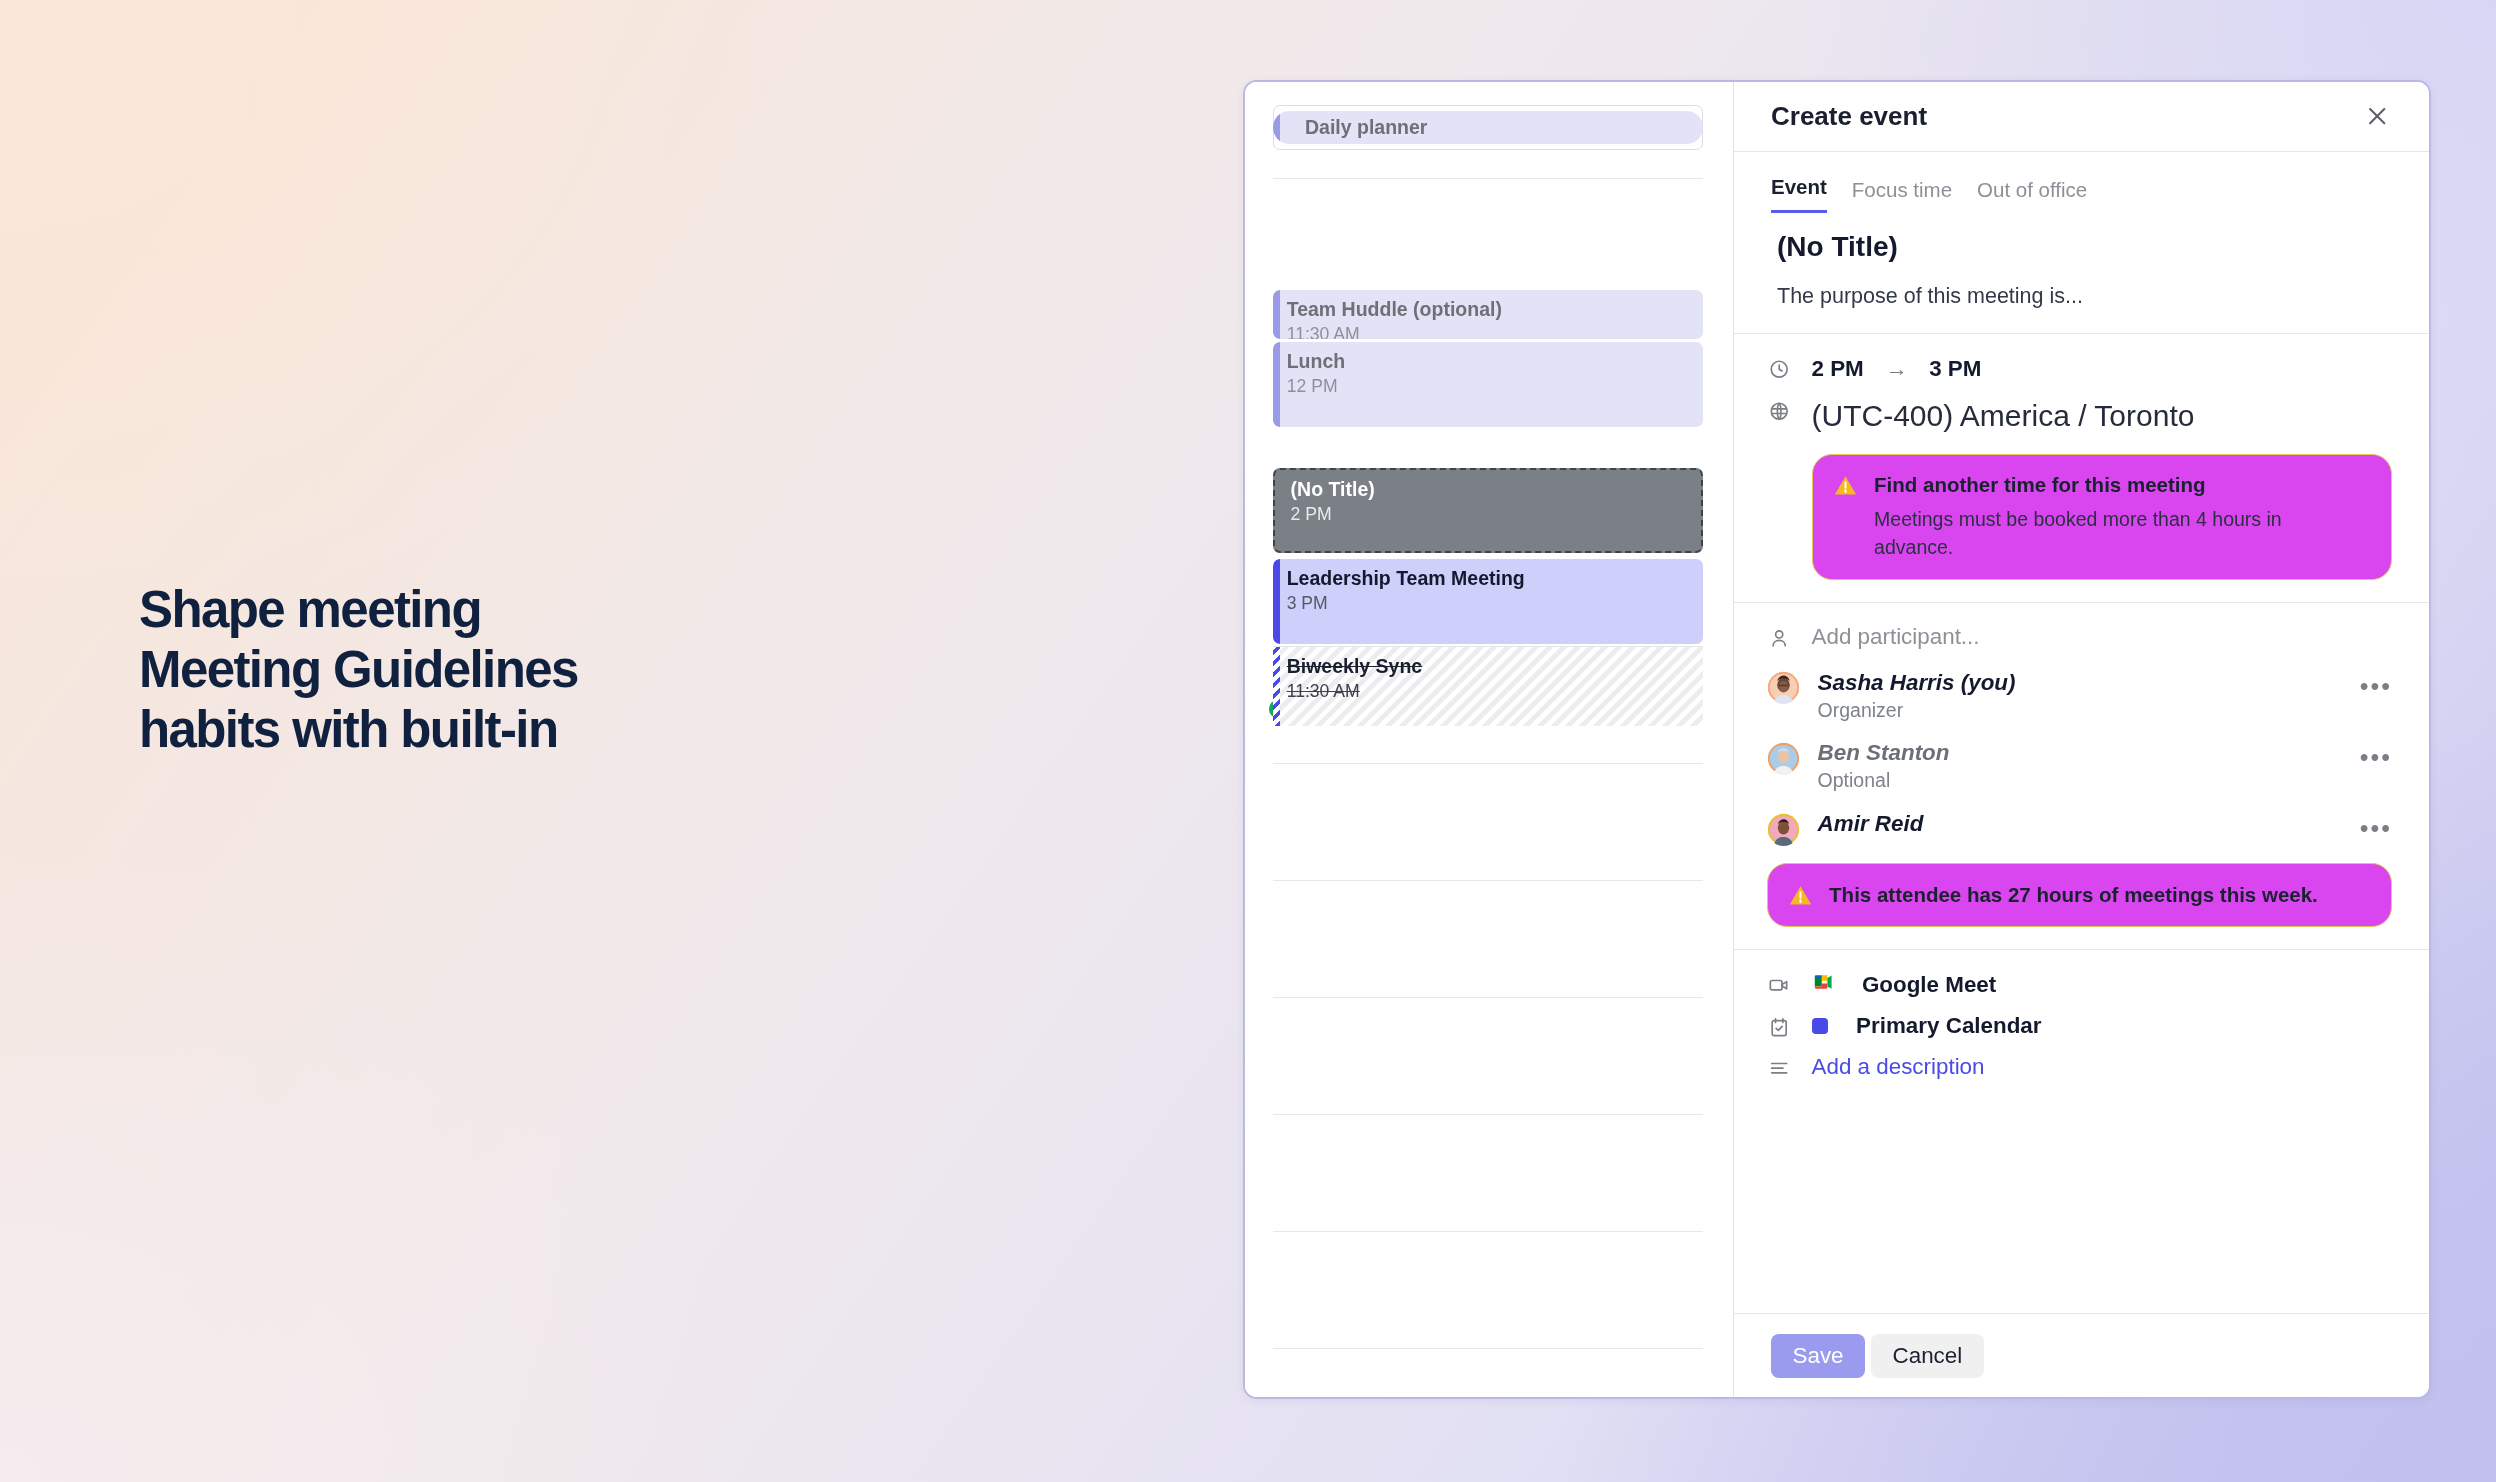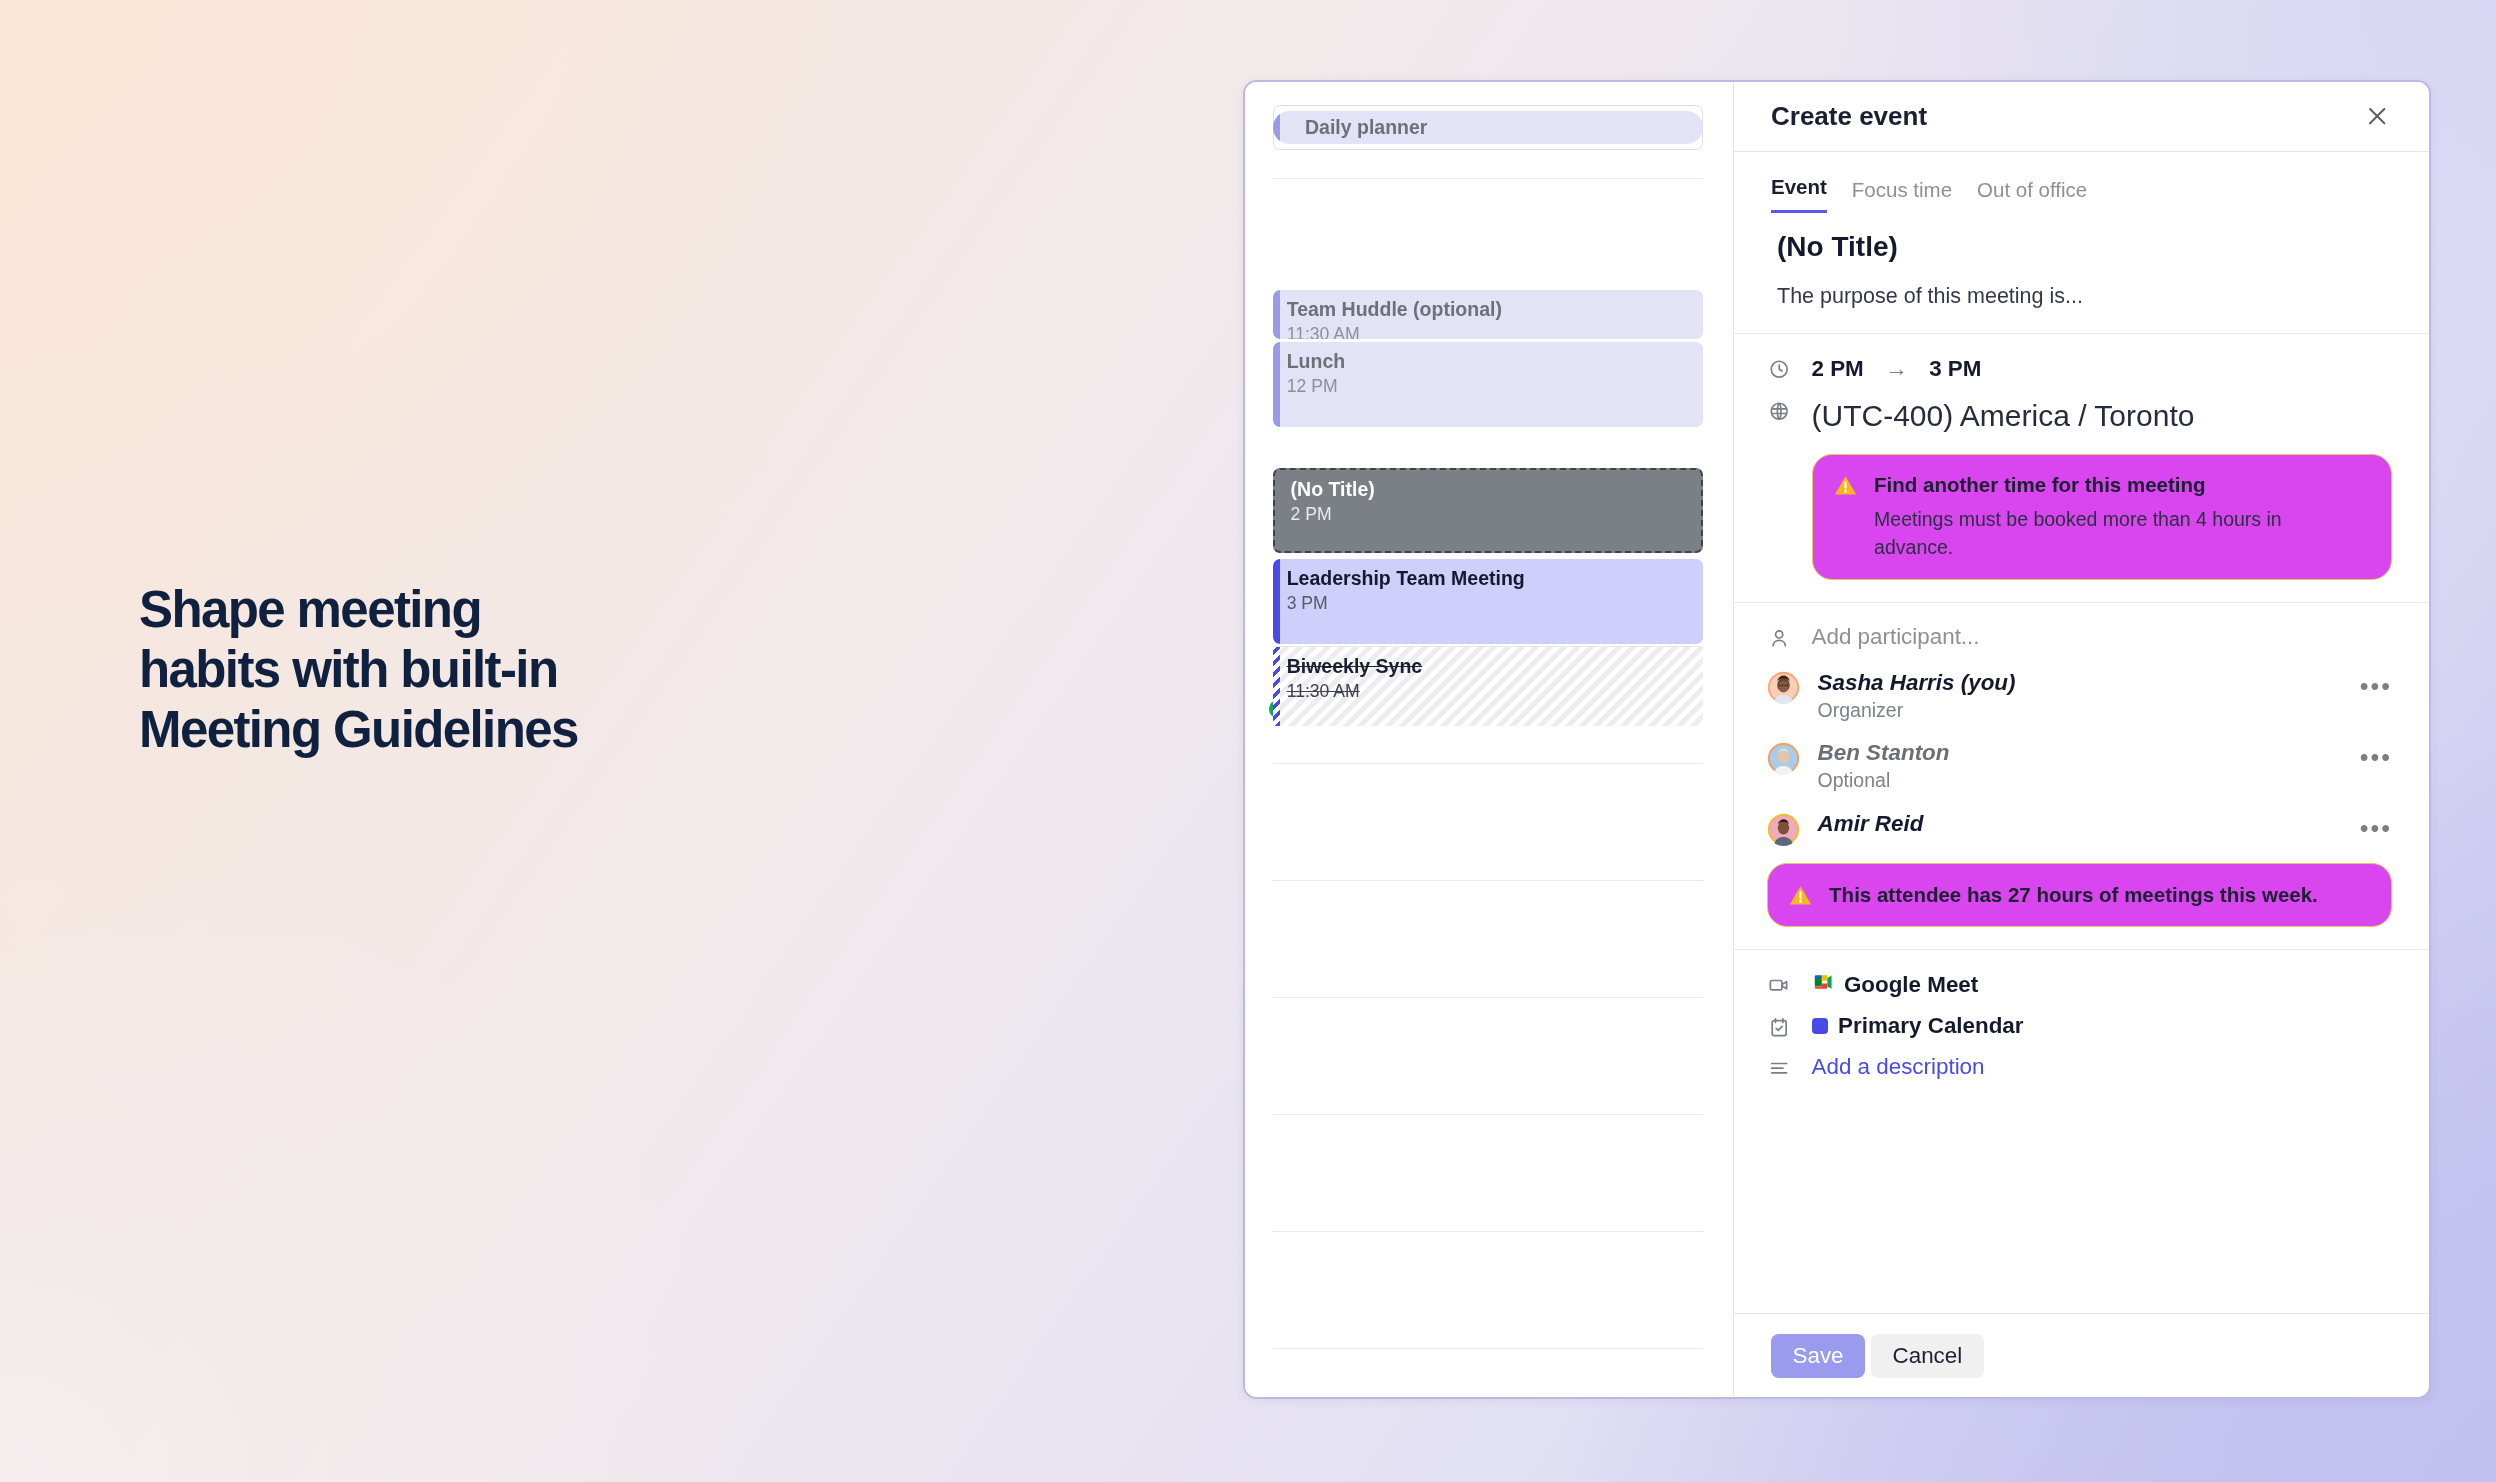--- a/index.html
+++ b/index.html
@@ -216,21 +216,21 @@
   .p-name { font-size: 22.4px; font-weight: 700; color: #141a2e; line-height: 1.25; font-style: italic; }
   .p-name.muted { color: #6b6f77; }
   .p-role { font-size: 19.5px; color: #7e828a; margin-top: 2px; }
   .dots {
     flex: 0 0 auto;
     color: #7a7f87; font-size: 25px; letter-spacing: 2px;
     line-height: 1; margin-top: 5.9px; cursor: pointer;
   }
 
   .link-row { font-size: 22.4px; color: #4a4ae8; cursor: pointer; }
-  .meet-label { font-size: 22.4px; font-weight: 700; color: #141a2e; display: flex; align-items: center; gap: 10px; text-align: right; }
+  .meet-label { font-size: 22.4px; font-weight: 700; color: #141a2e; display: flex; align-items: center; gap: 28px; text-align: right; }
   .cal-dot { width: 16.6px; height: 16.6px; border-radius: 3.9px; background: #4a4ae8; flex: 0 0 16.6px; }
 
   .footer {
     border-top: 1px solid #e6e7ea;
     padding: 19.5px 37px;
     display: flex; gap: 6px; align-items: center;
     margin-top: auto;
   }
   .btn {
     font-size: 22.4px;
@@ -241,22 +241,22 @@
     font-family: inherit;
   }
   .btn-save { background: #9a9aee; color: #ffffff; }
   .btn-cancel { background: #f0f0f1; color: #1b2030; }
 </style>
 </head>
 <body>
 
 <div class="headline">
   <span class="ln">Shape meeting</span>
+  <span class="ln">Meeting Guidelines</span>
   <span class="ln">habits with built-in</span>
-  <span class="ln">Meeting Guidelines</span>
 </div>
 
 <div class="app-card">
 
   <div class="cal-col">
 
     <div class="day-pill">
       <span>Fri  10</span>
     </div>
 

